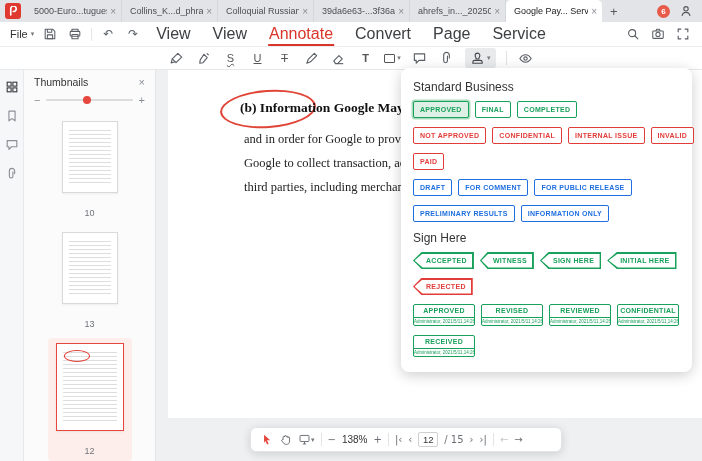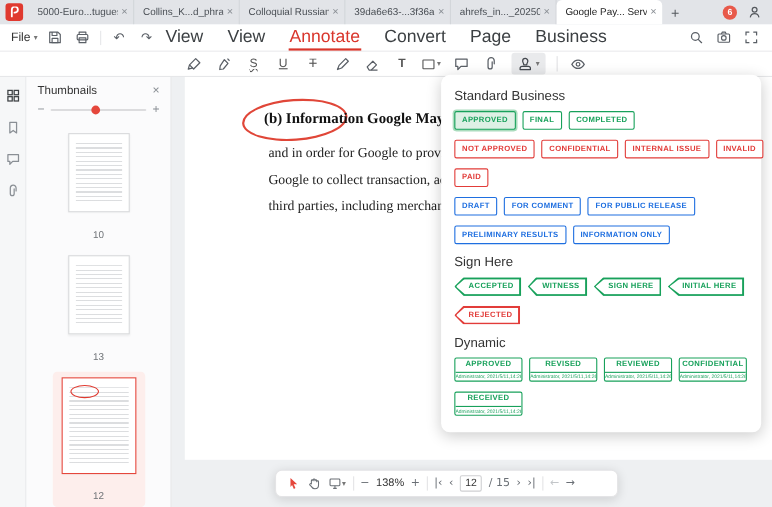--- a/index.html
+++ b/index.html
@@ -168,21 +168,21 @@
     <span class="icon-btn glyph-btn">↶</span>
     <span class="icon-btn glyph-btn">↷</span>
   </div>
 
   <div class="mb-center">
       <div class="menu-item">View</div>
       <div class="menu-item">View</div>
       <div class="menu-item active">Annotate</div>
       <div class="menu-item">Convert</div>
       <div class="menu-item">Page</div>
-      <div class="menu-item">Business</div>
+      <div class="menu-item">Service</div>
     </div>
 
   <div class="mb-right">
     <span class="icon-btn">
       <svg width="14" height="14" viewBox="0 0 16 16" fill="none" stroke="#5a5f66" stroke-width="1.3" stroke-linecap="round">
           <circle cx="7" cy="7" r="4"></circle>
           <path d="M10 10l3.5 3.5"></path>
         </svg>
     </span>
     <span class="icon-btn">
@@ -410,21 +410,20 @@
         </div>
       </div>
       <div class="stamp-row">
         <div class="astamp" style="--c: #e23c39;">
           <div class="astamp-bg"></div>
           <div class="astamp-inner"></div>
           <span class="astamp-label">REJECTED</span>
         </div>
       </div>
     </div>
-  <div class="sp-title">Dynamic</div>
   <div>
       <div class="stamp-row">
         <div class="dstamp" style="--c: #18a15b;">
           <div class="dstamp-label">APPROVED</div>
           <div class="dstamp-meta">Administrator, 2021/5/11,14:26:28</div>
         </div>
         <div class="dstamp" style="--c: #18a15b;">
           <div class="dstamp-label">REVISED</div>
           <div class="dstamp-meta">Administrator, 2021/5/11,14:26:28</div>
         </div>

